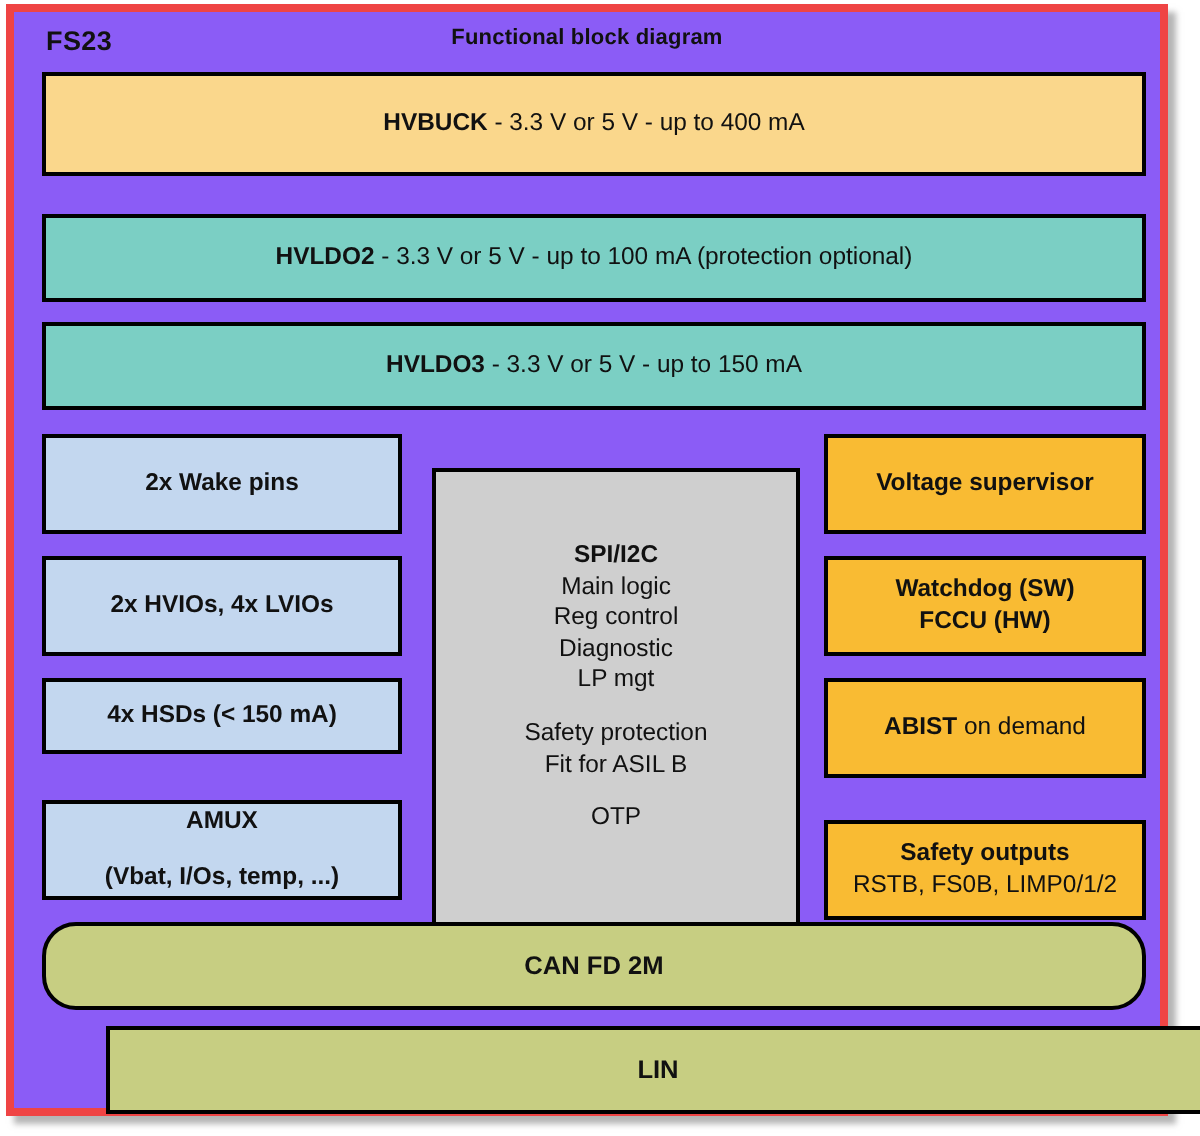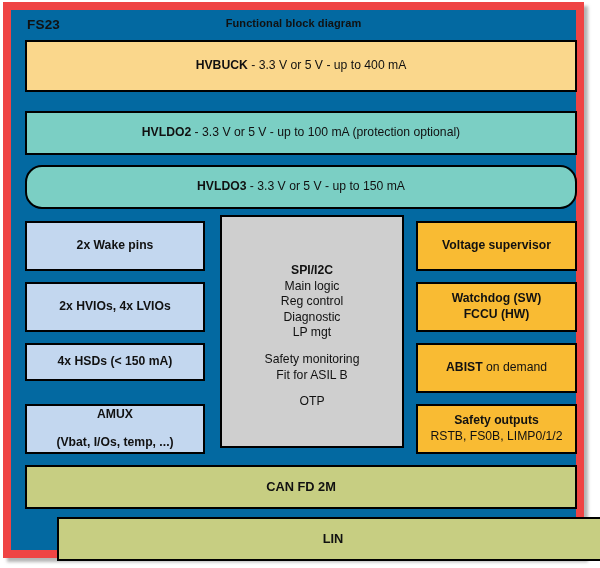--- a/index.html
+++ b/index.html
@@ -14,22 +14,22 @@
     overflow: hidden;
   }
 
   
   #diagram-frame {
     position: absolute;
     left: 3px;
     top: 2px;
     width: 581px;
     height: 556px;
-    background: #0369a1;
-    border: 8px solid #ef4444;
+    background: #8b5cf6;
+    border: 4px solid #ef4444;
     box-sizing: border-box;
     box-shadow: 4px 4px 3px rgba(120,120,120,0.55);
   }
 
   
   #header-row {
     position: absolute;
     left: 0;
     top: 0;
     width: 100%;
@@ -82,49 +82,49 @@
   .c-blue  { background: #c3d7ef; }
   .c-gray  { background: #cfcfcf; }
   .c-amber { background: #f9bb33; }
   .c-olive { background: #c7ce82; }
 
   
   .row-full { left: 14px; width: 552px; }
 
   #block-hvbuck   { top: 30px;  height: 52px; font-size: 12.2px; }
   #block-hvldo2   { top: 101px; height: 44px; font-size: 12.2px; }
-  #block-hvldo3   { top: 155px; height: 44px; font-size: 12.2px; border-radius: 17px; }
-  #block-canfd    { top: 455px; height: 44px; font-size: 12.8px; }
+  #block-hvldo3   { top: 155px; height: 44px; font-size: 12.2px; }
+  #block-canfd    { top: 455px; height: 44px; font-size: 12.8px; border-radius: 17px; }
   #block-lin      { top: 507px; height: 44px; font-size: 12.8px; margin-left: 32px; }
 
   
   .col-left { left: 14px; width: 180px; font-size: 12.2px; }
   #block-wake    { top: 211px; height: 50px; }
   #block-ios     { top: 272px; height: 50px; }
   #block-hsd     { top: 333px; height: 38px; }
   #block-amux    { top: 394px; height: 50px; gap: 12px; }
 
   
   #block-core {
     left: 209px;
-    top: 205px;
+    top: 228px;
     width: 184px;
     height: 233px;
     font-size: 12.2px;
     justify-content: flex-start;
-    padding-top: 46px;
+    padding-top: 34px;
   }
   #block-core .gap { height: 11px; }
 
   
   .col-right { left: 405px; width: 161px; font-size: 12.2px; }
   #block-vsup    { top: 211px; height: 50px; }
   #block-wdog    { top: 272px; height: 50px; }
   #block-abist   { top: 333px; height: 50px; }
-  #block-safety  { top: 394px; height: 50px; }
+  #block-safety  { top: 404px; height: 50px; }
 </style>
 </head>
 <body>
 
 <div id="diagram-frame">
 
   <div id="header-row">
     <div id="chip-name">FS23</div>
     <div id="diagram-title">Functional block diagram</div>
   </div>
@@ -158,21 +158,21 @@
     <span class="line b">(Vbat, I/Os, temp, ...)</span>
   </div>
 
   <div class="block c-gray" id="block-core">
     <span class="line b">SPI/I2C</span>
     <span class="line n">Main logic</span>
     <span class="line n">Reg control</span>
     <span class="line n">Diagnostic</span>
     <span class="line n">LP mgt</span>
     <span class="gap"></span>
-    <span class="line n">Safety monitoring</span>
+    <span class="line n">Safety protection</span>
     <span class="line n">Fit for ASIL B</span>
     <span class="gap"></span>
     <span class="line n">OTP</span>
   </div>
 
   <div class="block c-amber col-right" id="block-wdog">
     <span class="line b">Watchdog (SW)</span>
     <span class="line b">FCCU (HW)</span>
   </div>
 

